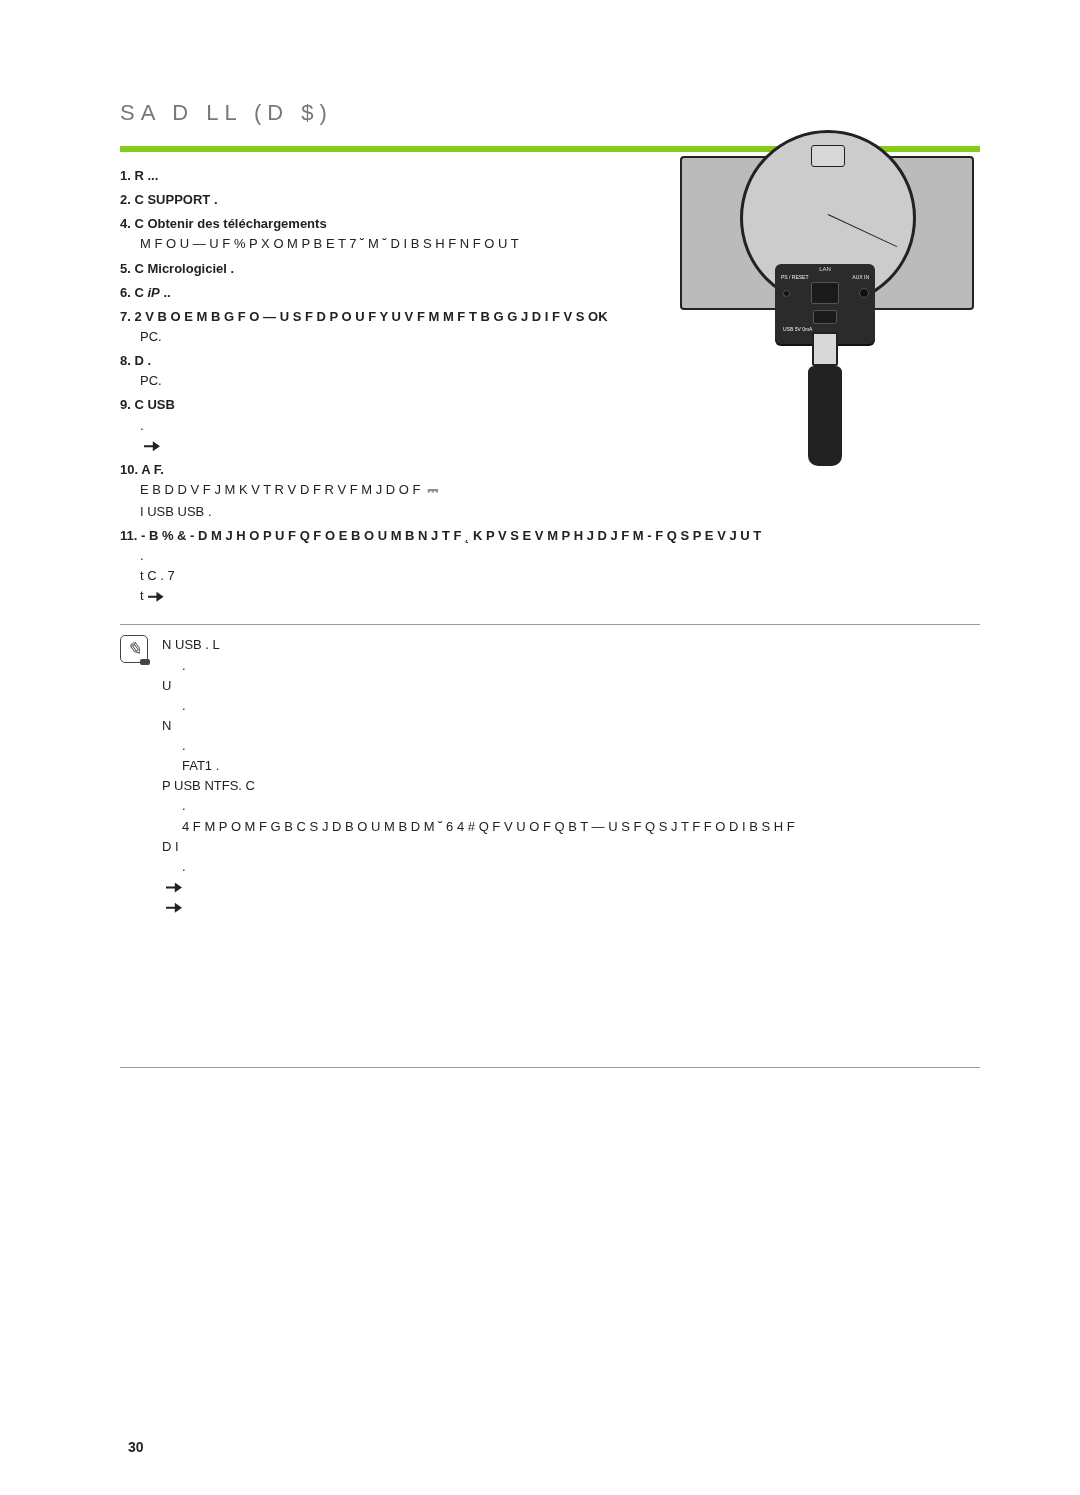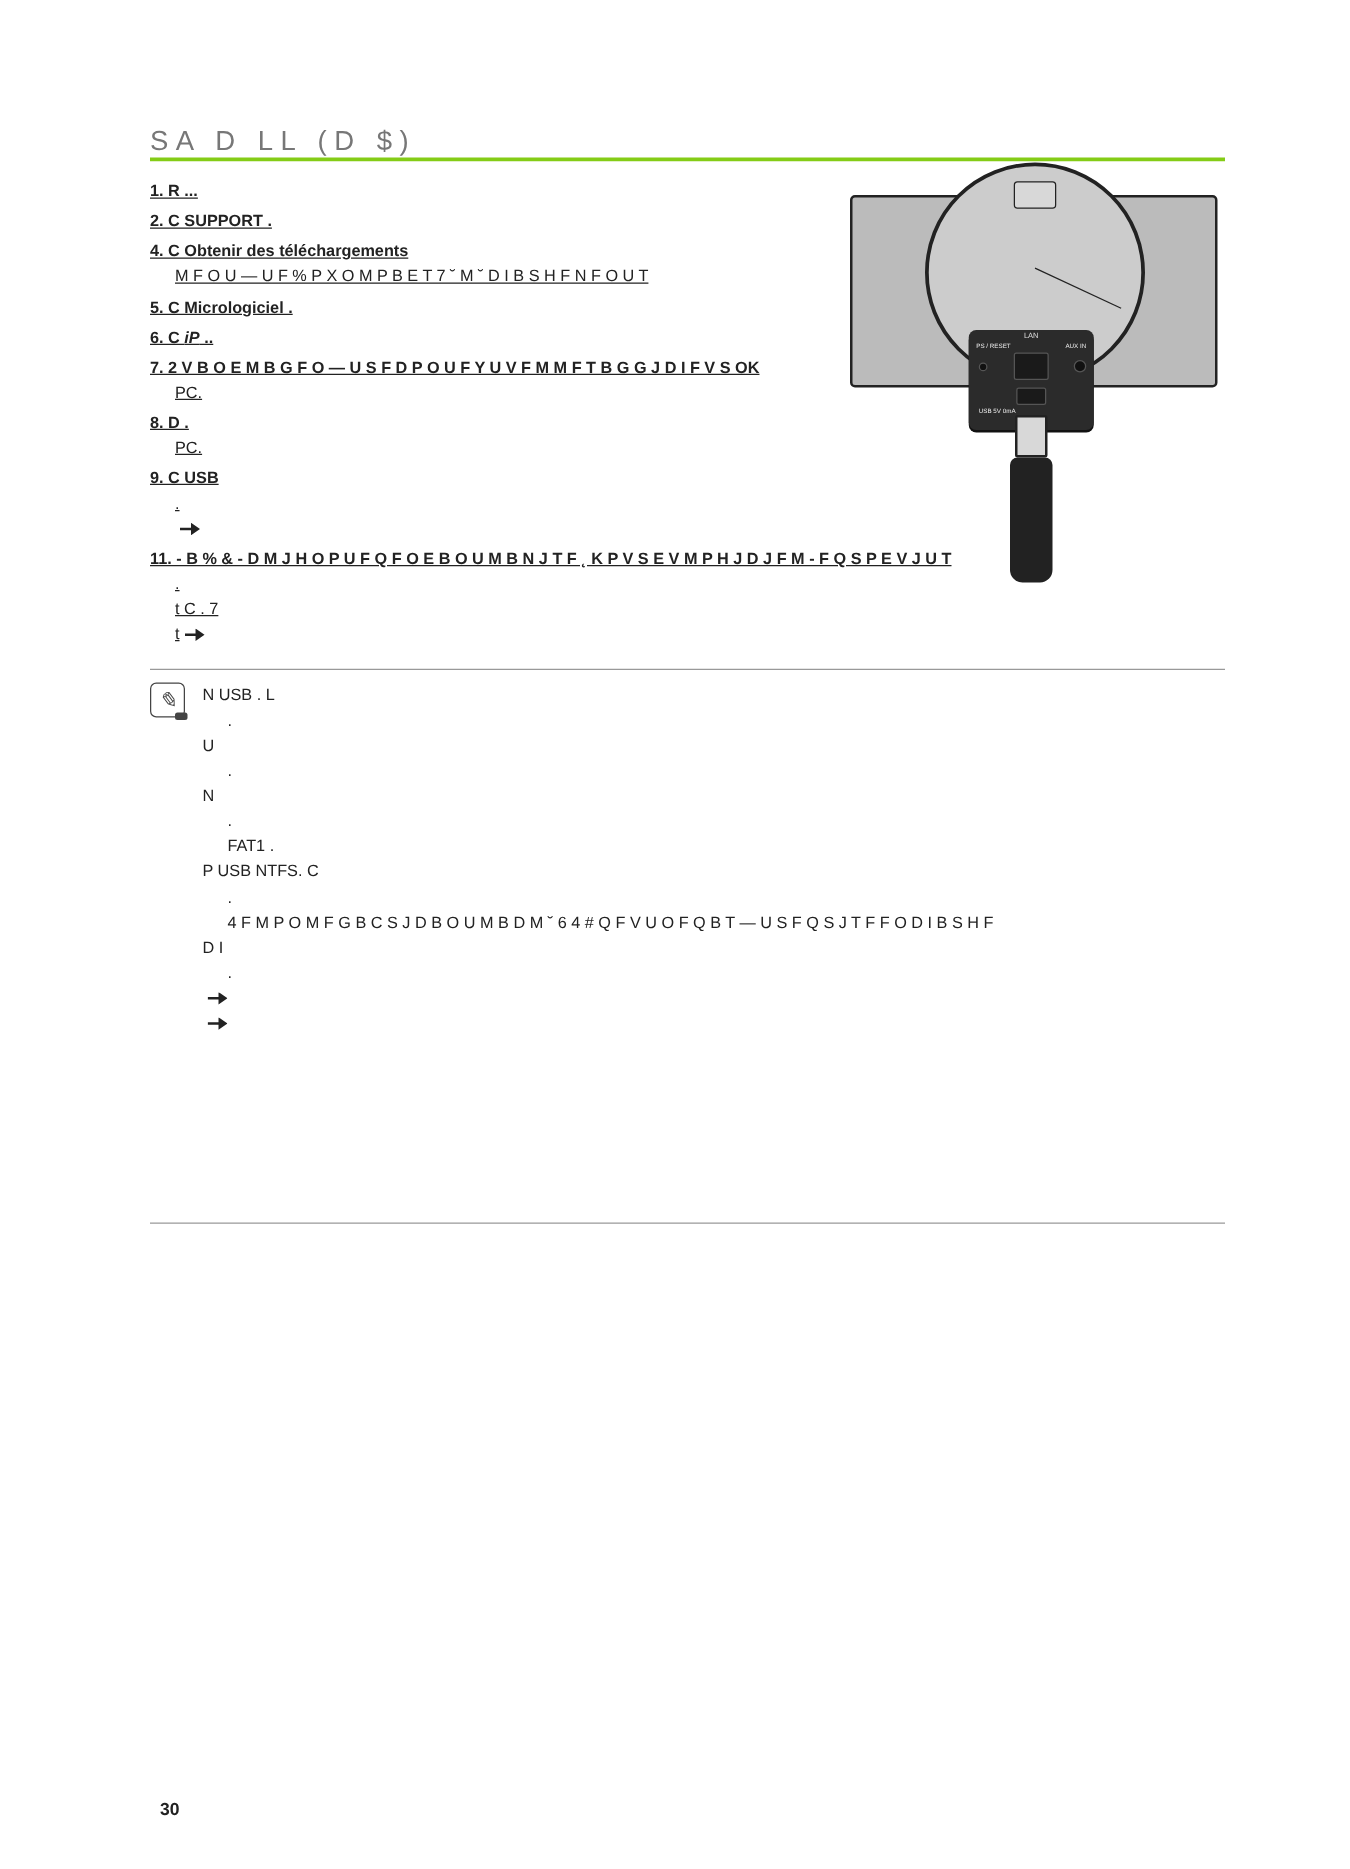--- a/index.html
+++ b/index.html
@@ -15,32 +15,31 @@
     padding: 100px 100px 40px 120px;
     position: relative;
     box-sizing: border-box;
     width: 1080px;
     height: 1495px;
   }
   .section-title {
     font-size: 22px;
     letter-spacing: 6px;
     color: #777;
-    padding-bottom: 0;
-    border-bottom: 3px solid #84cc16;
+    padding-bottom: 20px;
+    border-bottom: 6px solid #84cc16;
     margin-bottom: 14px;
   }
   ol.steps {
     list-style: none;
     margin: 0;
     padding: 0;
     font-size: 13px;
     line-height: 1.55;
     width: 520px;
-    text-decoration: underline;
   }
   ol.steps > li {
     margin-bottom: 4px;
   }
   .indent {
     margin-left: 20px;
     display: block;
   }
   .bold { font-weight: bold; }
   .note-box {
@@ -269,20 +268,28 @@
     <li>
       <span class="bold">8.  D  .</span>
       <span class="indent">PC.</span>
     </li>
     <li>
       <span class="bold">9.  C        USB</span>
       <span class="indent">.</span>
       <span class="indent"><span class="arrow"></span></span>
     </li>
     <li class="wide">
+      <span class="bold">10. A                                                       F.</span>
+      <span class="indent">
+        <span>E  B D D V F J M  K V T R V   D F  R V F  M  J D  O F</span>
+        <span class="usb-glyph">⎓</span>
+      </span>
+      <span class="indent">I  USB   USB    .</span>
+    </li>
+    <li class="wide">
       <span class="bold">11.  - B  % &amp; -  D M J H O P U F  Q F O E B O U  M B  N J T F  ˛  K P V S  E V  M P H J D J F M   - F  Q S P E V J U  T</span>
       <span class="indent">.</span>
       <span class="indent">t C        . 7</span>
       <span class="indent">
         <span>t</span><span class="arrow"></span>
       </span>
     </li>
   </ol>
 
   <div class="note-box">

